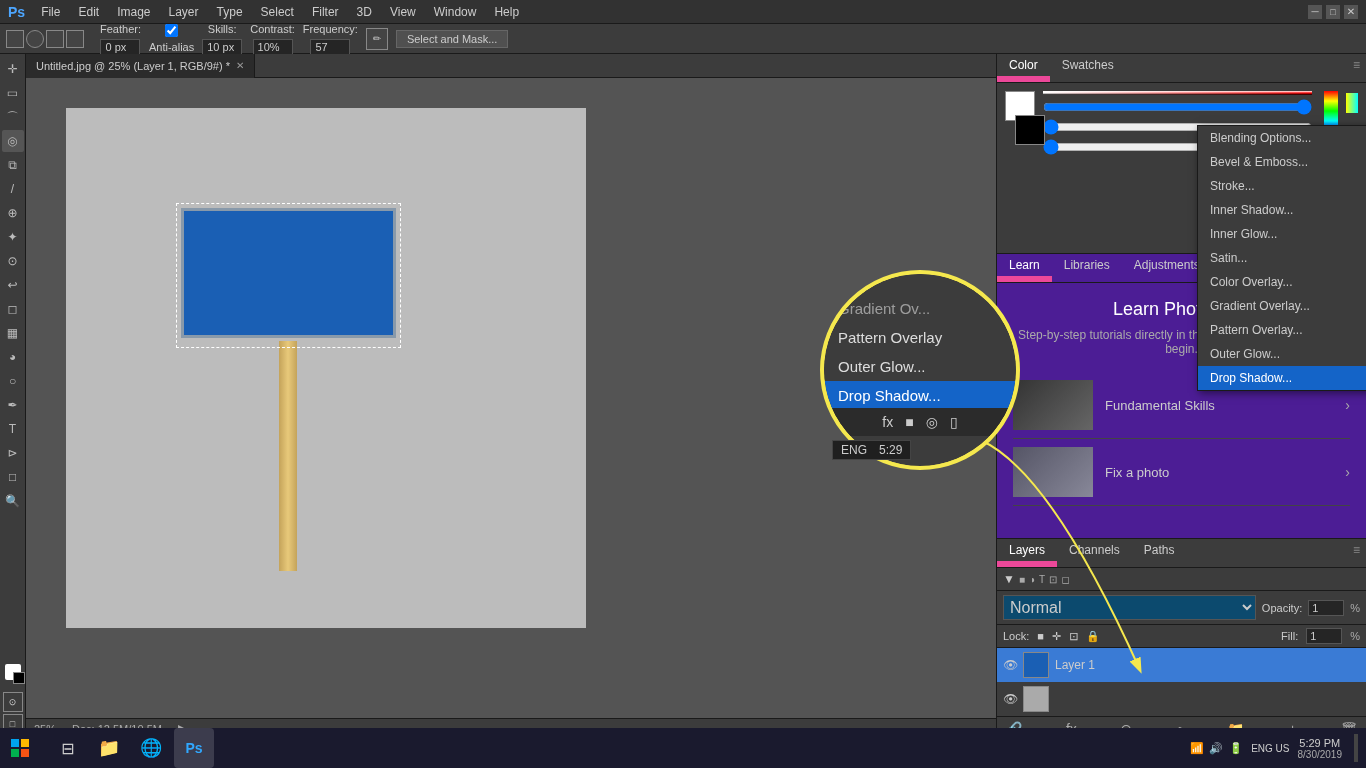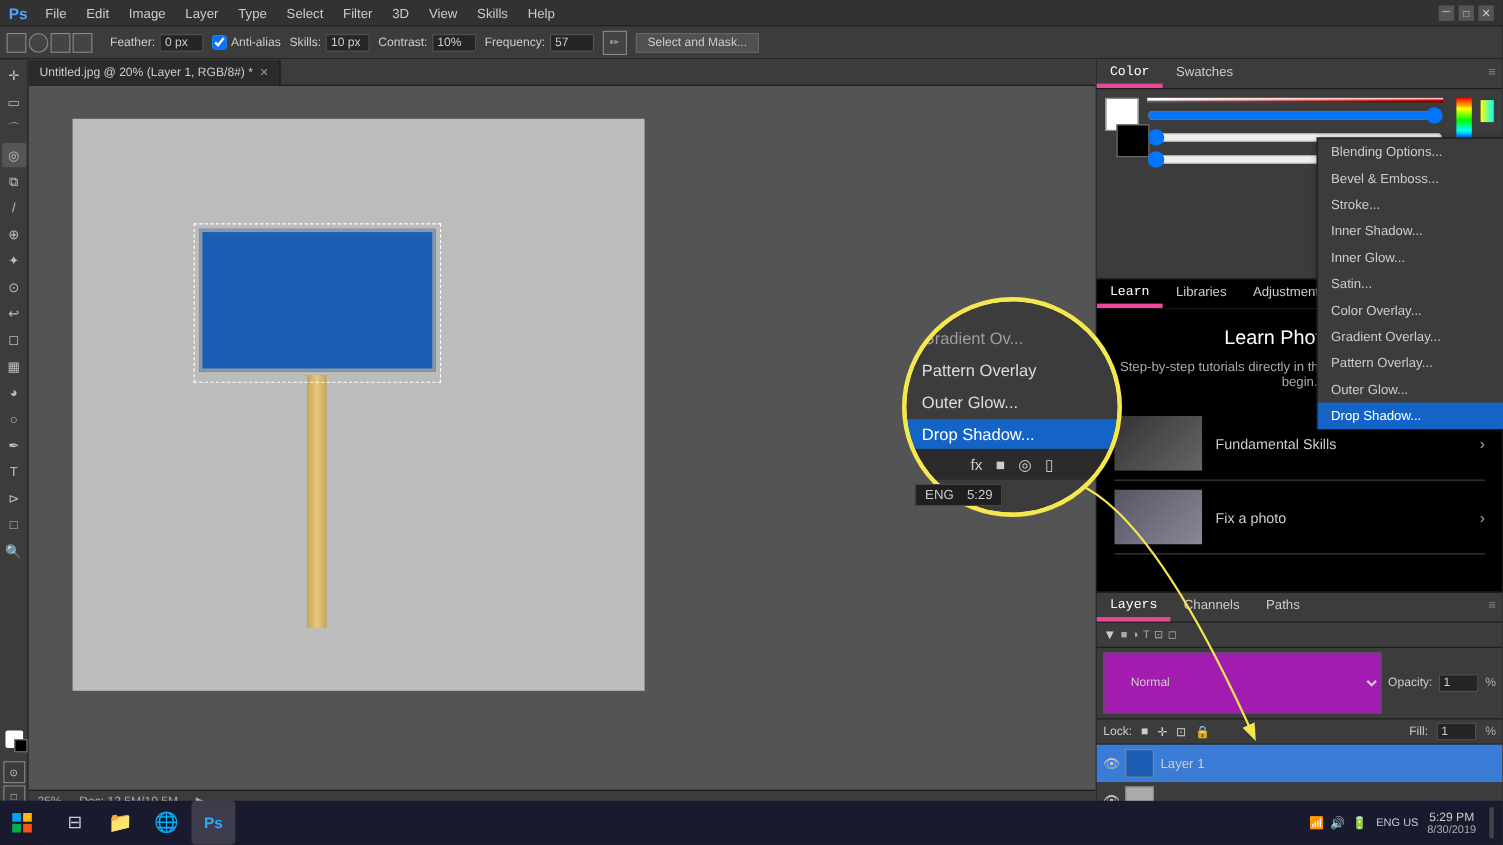--- a/index.html
+++ b/index.html
@@ -10,21 +10,21 @@
       height: 24px; background: #323232; display: flex; align-items: center;
       padding: 0 8px; gap: 2px; border-bottom: 1px solid #1a1a1a;
     }
     .menu-item { padding: 2px 8px; font-size: 12px; color: #ccc; cursor: pointer; }
 
     
     #options-bar {
       height: 30px; background: #3c3c3c; display: flex; align-items: center;
       padding: 0 6px; gap: 8px; border-bottom: 1px solid #1a1a1a;
     }
-    .opt-item { font-size: 11px; color: #ccc; display: flex; align-items: center; gap: 4px; }
+    .opt-item { font-size: 11px; color: #ccc; display: flex; align-items: center; gap: 4px; flex-direction: column; }
     .opt-input { background: #252525; border: 1px solid #555; color: #ccc; width: 40px; padding: 1px 4px; font-size: 11px; }
     .opt-btn { background: #505050; border: 1px solid #666; color: #ccc; padding: 2px 10px; font-size: 11px; cursor: pointer; }
 
     
     #main-layout { display: flex; height: calc(768px - 24px - 30px - 30px); }
 
     
     #left-toolbar {
       width: 26px; background: #3c3c3c; border-right: 1px solid #1a1a1a;
       display: flex; flex-direction: column; align-items: center; padding: 4px 0; gap: 2px;
@@ -75,46 +75,46 @@
       border-top: 1px solid #1a1a1a;
     }
 
     
     #right-panel { width: 370px; background: #3c3c3c; border-left: 1px solid #1a1a1a; display: flex; flex-direction: column; }
 
     
     #color-panel { height: 200px; background: #3c3c3c; border-bottom: 1px solid #1a1a1a; }
     #color-tabs { display: flex; border-bottom: 1px solid #1a1a1a; }
     .panel-tab { padding: 4px 12px; font-size: 12px; cursor: pointer; color: #ccc; }
-    .panel-tab.active { border-bottom: 4px solid #ec4899; color: #fff; font-family: Liberation Mono, monospace; }
+    .panel-tab.active { border-bottom: 6px solid #ec4899; color: #fff; }
     #color-content { display: flex; padding: 8px; gap: 8px; }
     #color-swatches-row { display: flex; flex-direction: column; gap: 4px; }
     .color-swatch-fg { width: 30px; height: 30px; background: #fff; border: 1px solid #888; cursor: pointer; }
     .color-swatch-bg { width: 30px; height: 30px; background: #000; border: 1px solid #888; position: relative; top: -10px; left: 10px; cursor: pointer; }
     #color-gradient { flex: 1; height: 60px; background: linear-gradient(to right, #000, #f00); position: relative; }
     #color-hue-bar { width: 14px; height: 60px; margin-left: 4px; background: linear-gradient(to bottom, #f00, #ff0, #0f0, #0ff, #00f, #f0f, #f00); }
 
     
-    #learn-panel { flex: 1; background: #000000; overflow: hidden; }
+    #learn-panel { flex: 1; background: #4c1d95; overflow: hidden; }
     #learn-tabs { display: flex; border-bottom: 1px solid #1a1a1a; }
     #learn-content { padding: 16px; }
     #learn-title { font-size: 18px; color: #fff; text-align: center; margin-bottom: 8px; }
     #learn-desc { font-size: 12px; color: #aaa; text-align: center; margin-bottom: 16px; }
     .learn-item { display: flex; align-items: center; gap: 12px; padding: 8px 0; border-bottom: 1px solid #444; cursor: pointer; }
     .learn-thumb { width: 80px; height: 50px; background: #555; flex-shrink: 0; }
     .learn-item-label { flex: 1; color: #ccc; font-size: 13px; }
     .learn-arrow { color: #aaa; font-size: 14px; }
 
     
     #layers-panel { height: 200px; background: #3c3c3c; border-top: 1px solid #1a1a1a; }
     #layers-tabs { display: flex; border-bottom: 1px solid #1a1a1a; }
     #layers-controls { display: flex; align-items: center; padding: 4px 6px; gap: 4px; border-bottom: 1px solid #1a1a1a; }
     #layers-search { flex: 1; background: #252525; border: 1px solid #555; color: #ccc; padding: 2px 6px; font-size: 11px; }
     #blend-row { display: flex; align-items: center; padding: 4px 6px; gap: 6px; border-bottom: 1px solid #1a1a1a; }
-    #blend-mode { flex: 1; background: #a21caf; border: 1px solid #555; color: #ccc; font-size: 11px; padding: 20px; }
+    #blend-mode { flex: 1; background: #0c4a6e; border: 1px solid #555; color: #ccc; font-size: 16px; padding: 2px; }
     #lock-row { display: flex; align-items: center; padding: 3px 6px; gap: 8px; border-bottom: 1px solid #1a1a1a; font-size: 11px; }
     .layer-row { display: flex; align-items: center; padding: 4px 6px; gap: 6px; cursor: pointer; }
     .layer-row.selected { background: #3a7bd5; }
     .layer-thumb { width: 26px; height: 26px; background: #666; border: 1px solid #888; flex-shrink: 0; }
     .layer-eye { width: 14px; cursor: pointer; font-size: 12px; }
     .layer-name { flex: 1; font-size: 12px; }
     #layers-footer { display: flex; align-items: center; justify-content: space-between; padding: 4px 8px; border-top: 1px solid #1a1a1a; }
     .footer-icon { font-size: 14px; cursor: pointer; color: #aaa; }
 
     
@@ -183,21 +183,21 @@
   <div style="color:#4da6ff;font-weight:bold;font-size:14px;margin-right:6px;">Ps</div>
   <div class="menu-item">File</div>
   <div class="menu-item">Edit</div>
   <div class="menu-item">Image</div>
   <div class="menu-item">Layer</div>
   <div class="menu-item">Type</div>
   <div class="menu-item">Select</div>
   <div class="menu-item">Filter</div>
   <div class="menu-item">3D</div>
   <div class="menu-item">View</div>
-  <div class="menu-item">Skills</div>
+  <div class="menu-item">Window</div>
   <div class="menu-item">Help</div>
   <div style="margin-left:auto;display:flex;gap:4px;">
     <div style="width:14px;height:14px;background:#555;display:flex;align-items:center;justify-content:center;cursor:pointer;font-size:10px;">─</div>
     <div style="width:14px;height:14px;background:#555;display:flex;align-items:center;justify-content:center;cursor:pointer;font-size:9px;">□</div>
     <div style="width:14px;height:14px;background:#555;display:flex;align-items:center;justify-content:center;cursor:pointer;font-size:10px;">✕</div>
   </div>
 </div>
 
 <div id="options-bar">
 
@@ -257,21 +257,21 @@
     <div class="tool-btn" style="width:16px;height:16px;background:#fff;margin-bottom:0px;position:relative;">
       <div style="position:absolute;bottom:-4px;right:-4px;width:12px;height:12px;background:#000;border:1px solid #888;"></div>
     </div>
     <div style="width:20px;height:20px;border:1px solid #888;display:flex;align-items:center;justify-content:center;font-size:9px;margin-top:10px;">⊙</div>
     <div style="width:20px;height:20px;border:1px solid #888;display:flex;align-items:center;justify-content:center;font-size:9px;">□</div>
   </div>
 
   <div id="canvas-area">
     <div id="tab-bar">
       <div class="tab active">
-        <span>Untitled.jpg @ 20% (Layer 1, RGB/8#) *</span>
+        <span>Untitled.jpg @ 25% (Layer 1, RGB/9#) *</span>
         <span class="tab-close">✕</span>
       </div>
     </div>
     <div id="canvas-content">
       <div id="photoshop-canvas">
         <div id="sign-container">
           <div id="sign-board"></div>
           <div id="sign-pole"></div>
           <div id="sign-selection"></div>
         </div>

